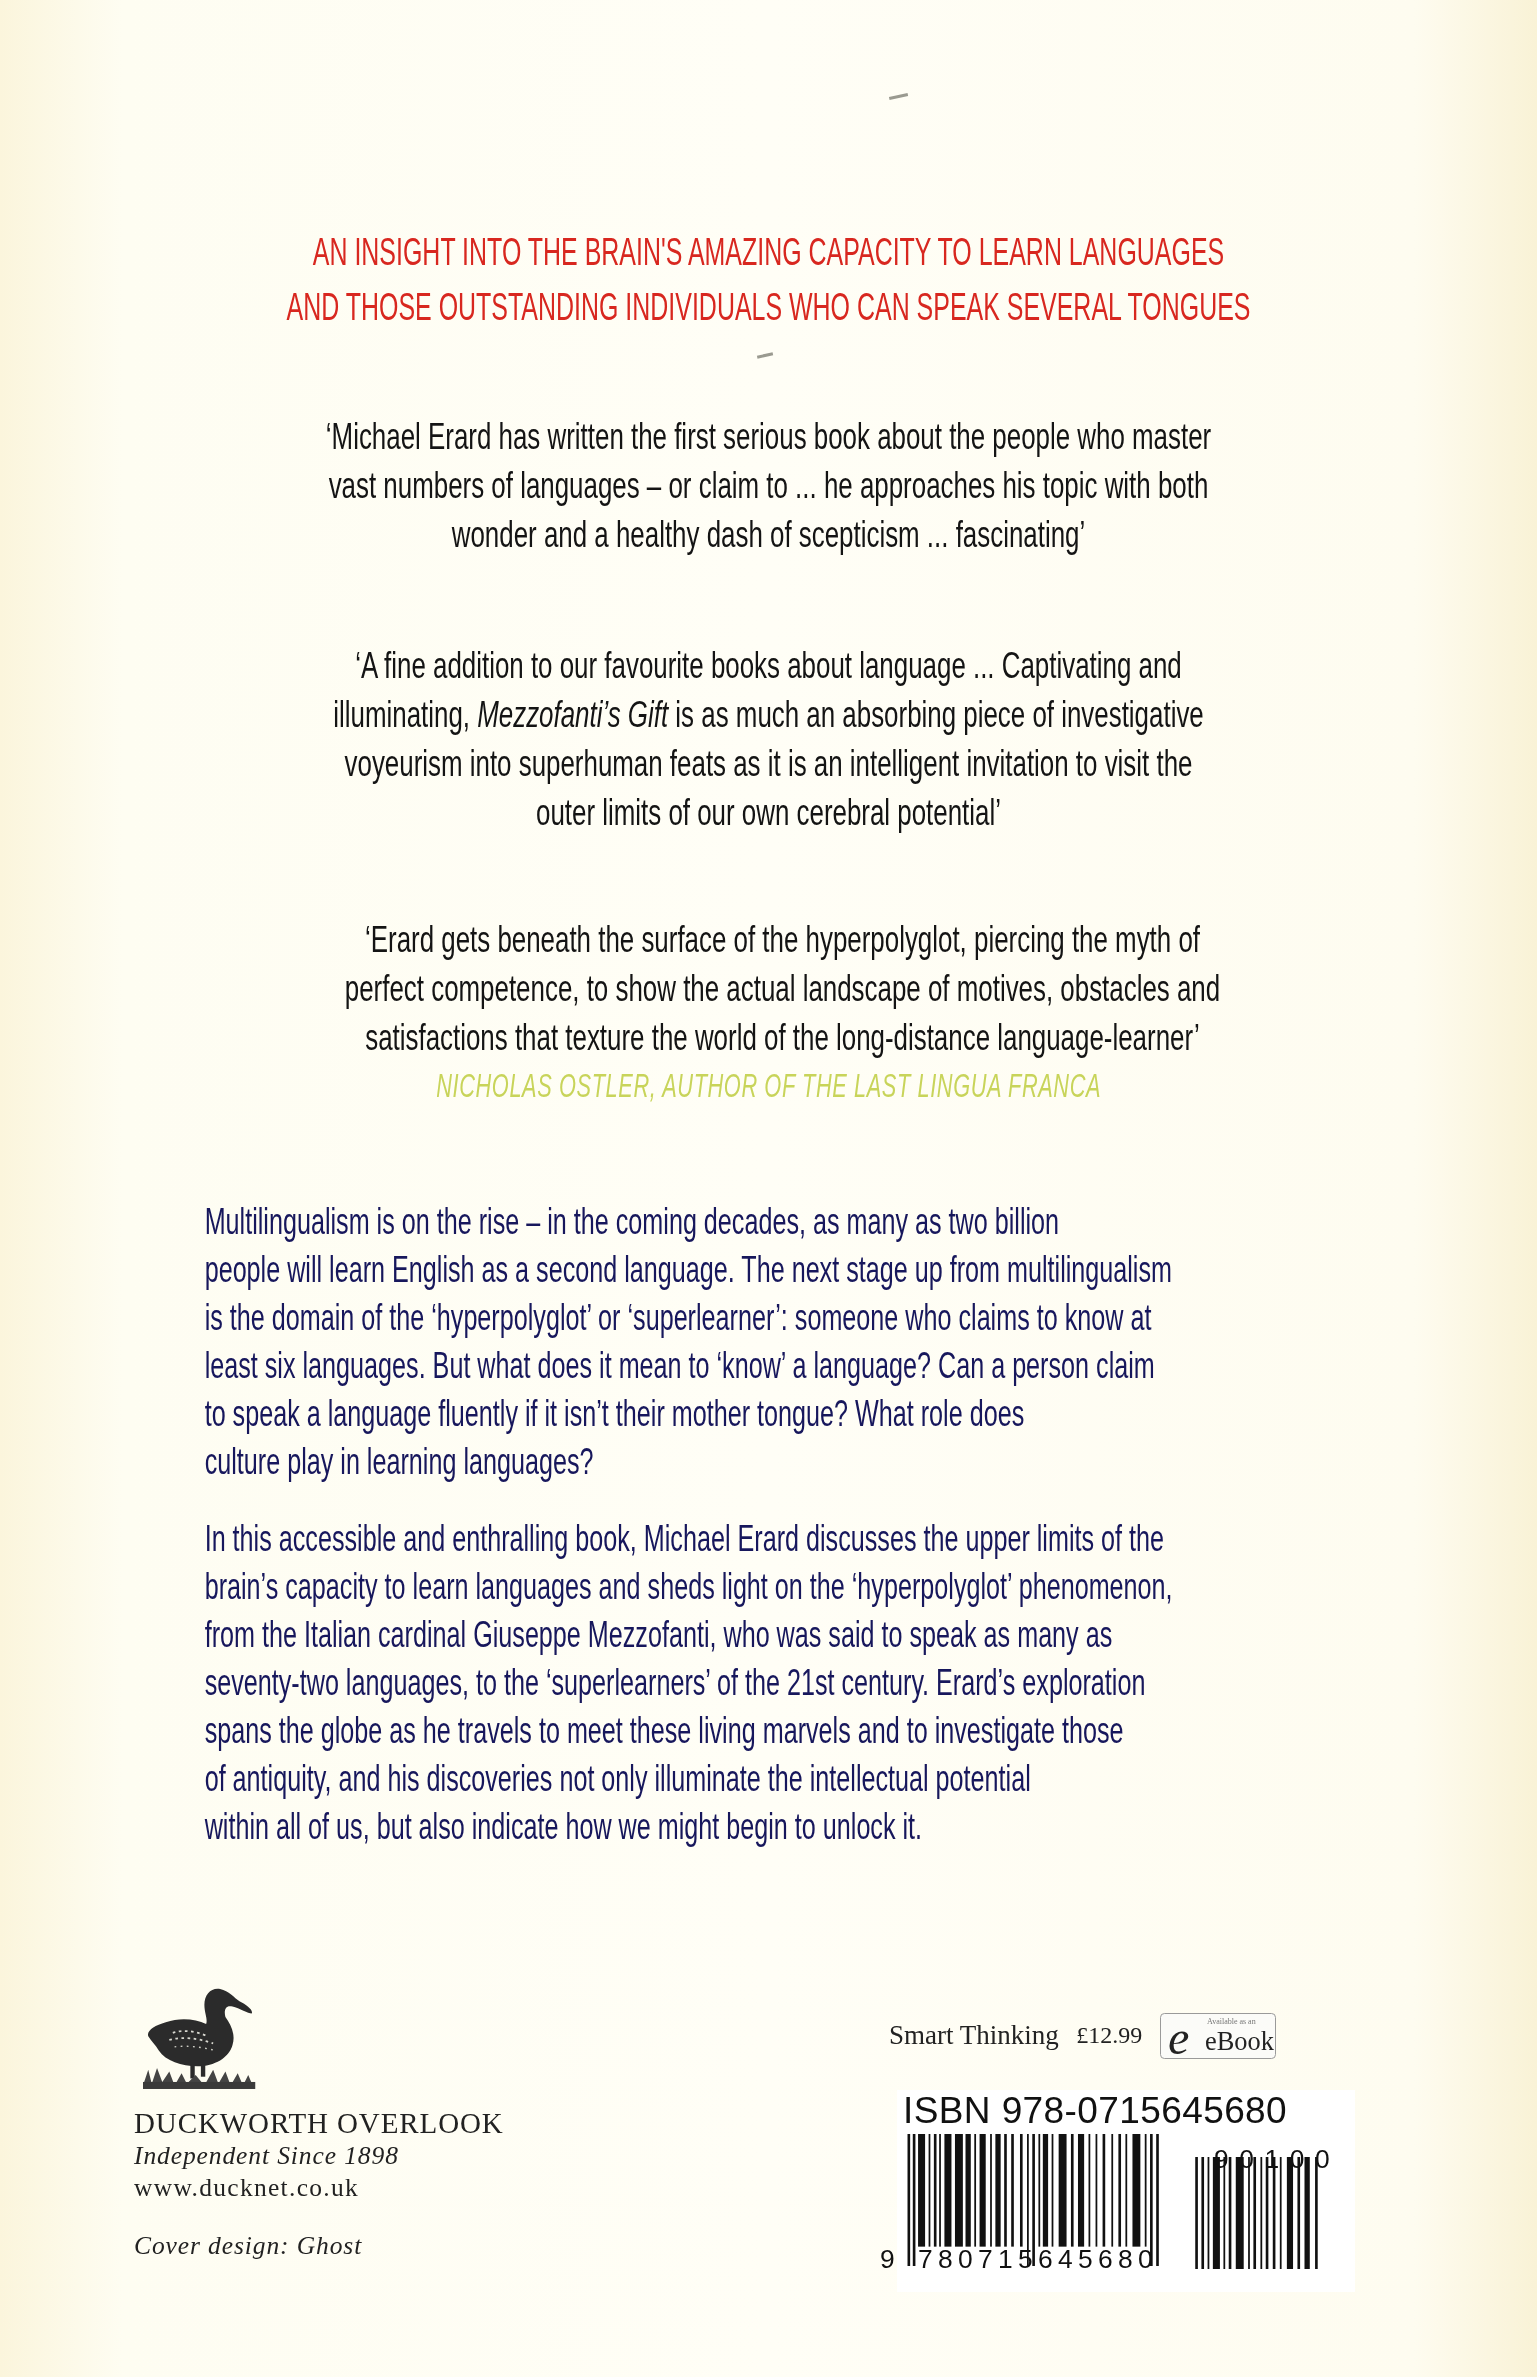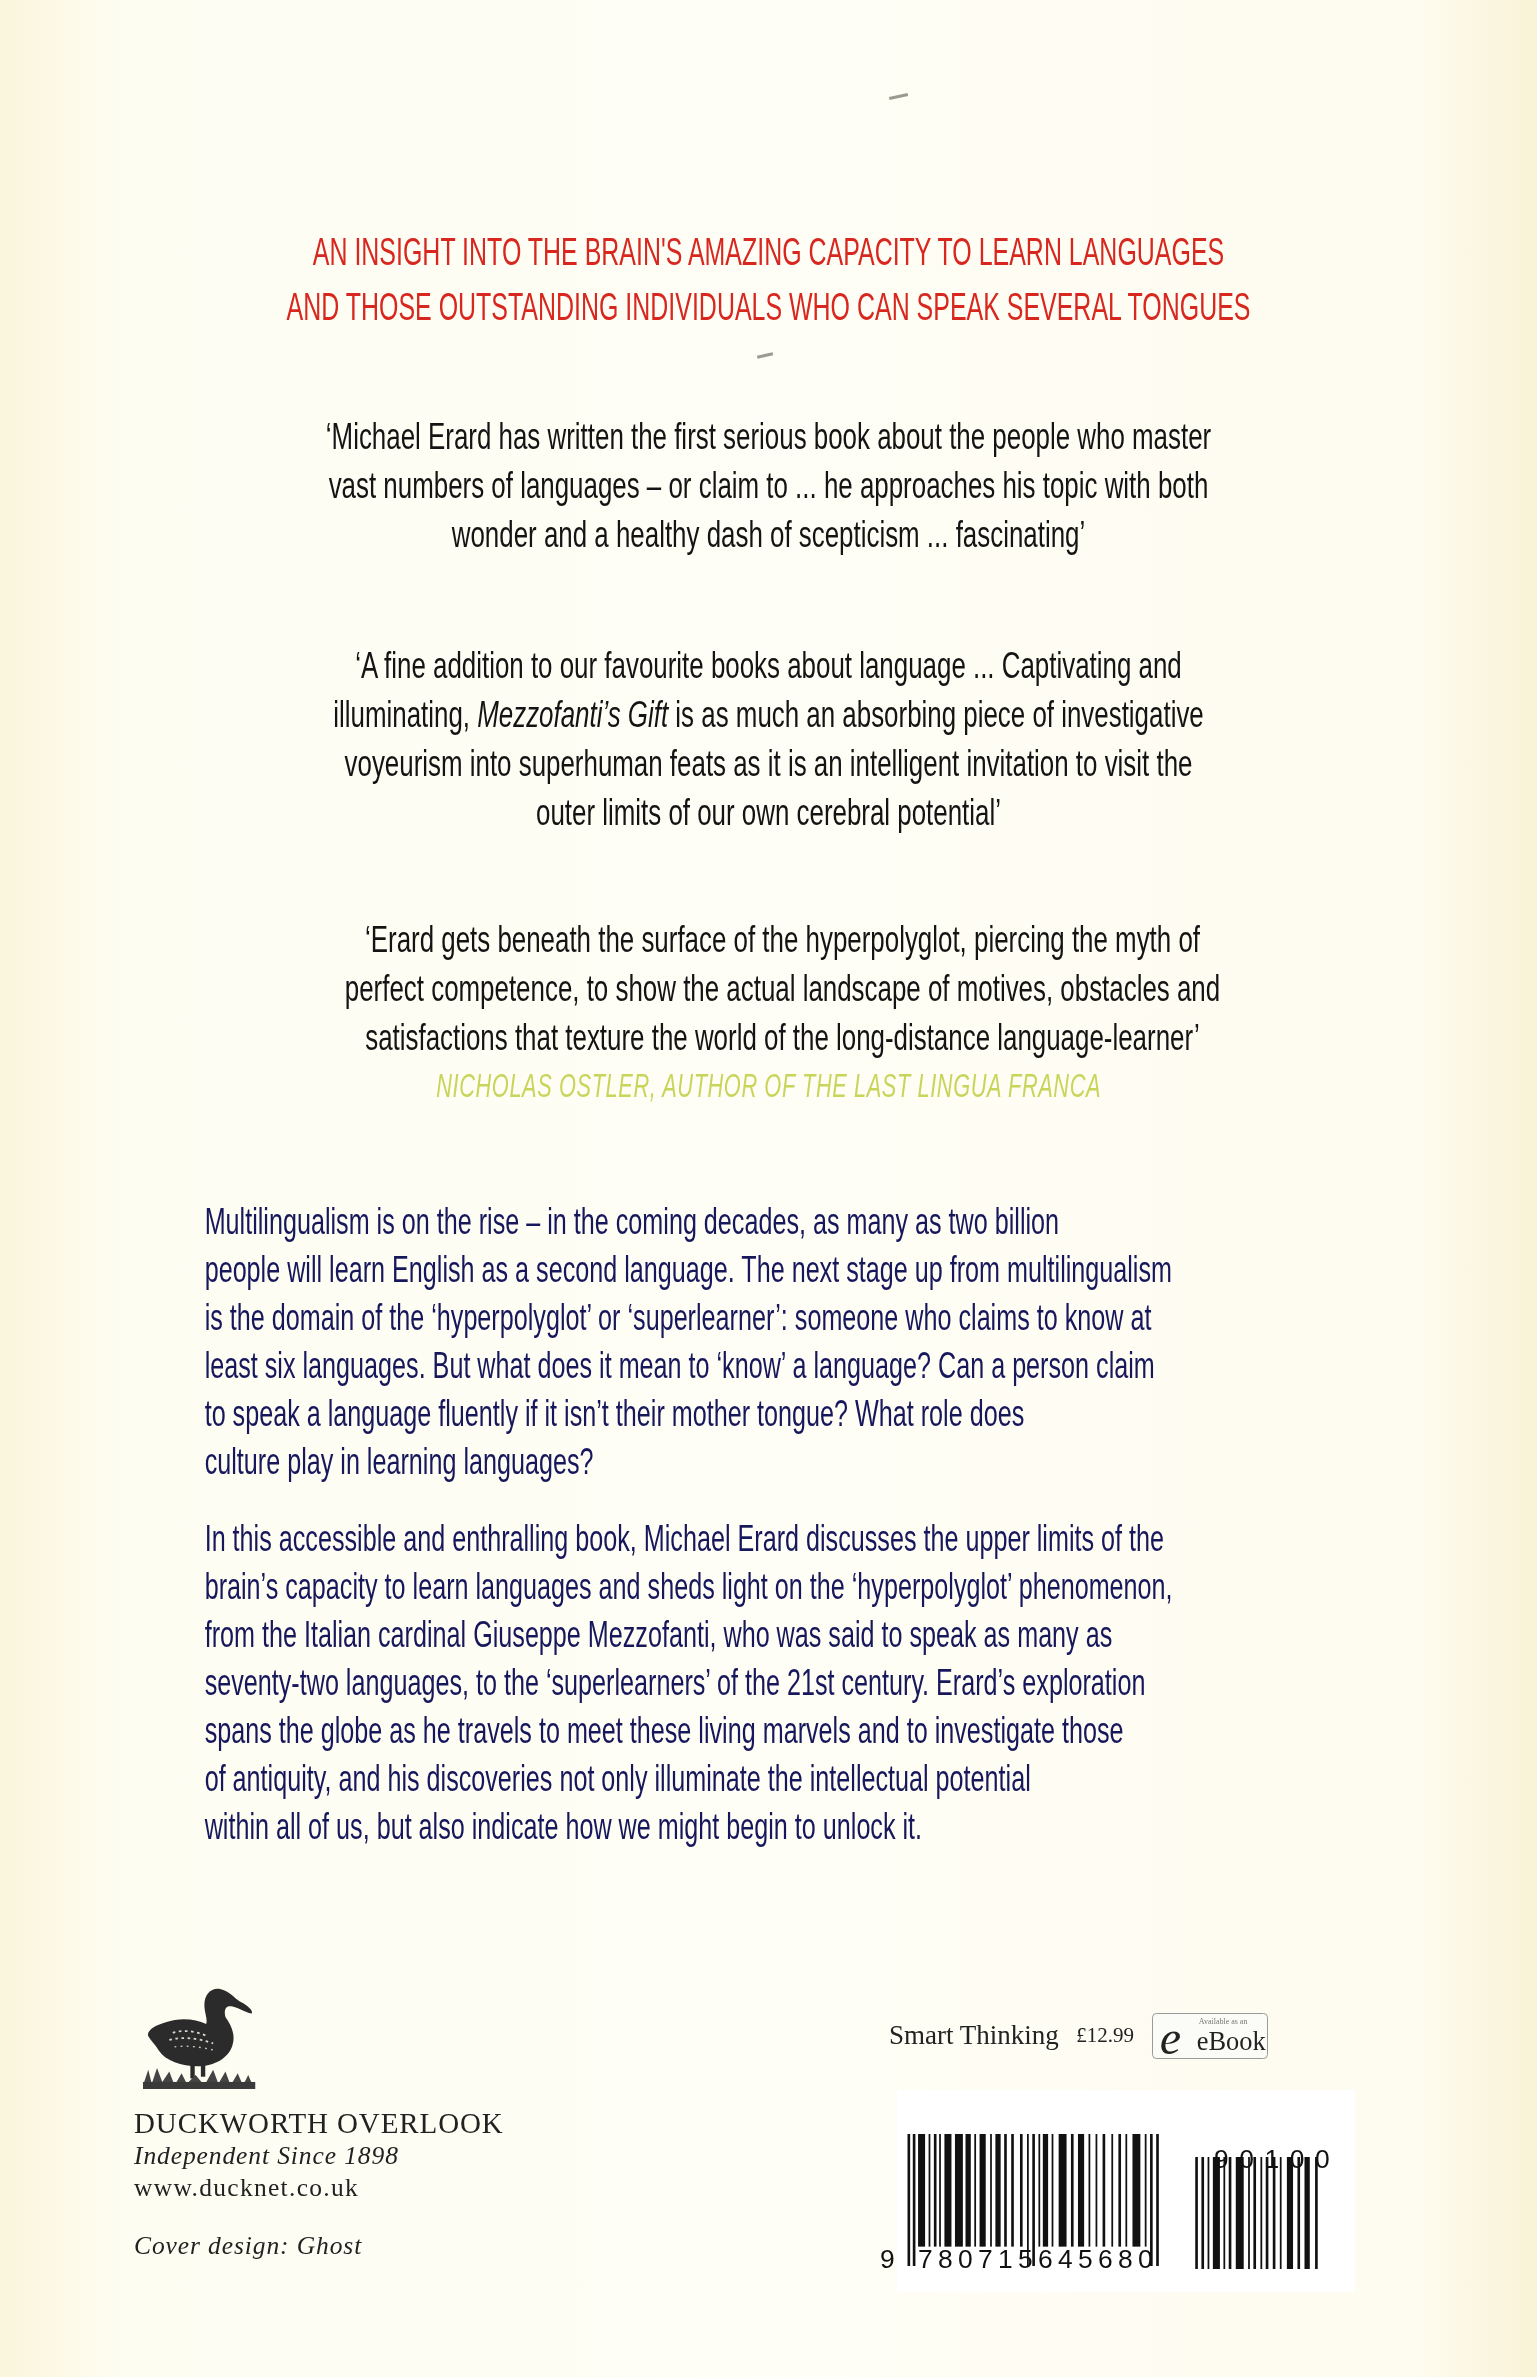--- a/index.html
+++ b/index.html
@@ -62,21 +62,21 @@
   .pub-name { font-size: 29px; letter-spacing: 0.9px; margin-top: 10.6px; line-height: 33px; }
   .pub-tag { font-size: 25.5px; font-style: italic; line-height: 32px; letter-spacing: 0.9px; font-family: Liberation Serif, serif; }
   .pub-url { font-size: 25.5px; line-height: 32px; letter-spacing: 1.3px; }
   .pub-credit { font-size: 25.5px; font-style: italic; line-height: 32px; margin-top: 26.4px; letter-spacing: 0.9px; }
   .price-row {
     position: absolute; left: 889px; top: 2009px; height: 53px;
     display: flex; align-items: center; gap: 17.6px;
     font-family: "Liberation Serif", serif; color: #222;
   }
   .price-row .series { font-size: 27px; }
-  .price-row .price { font-size: 21px; }
+  .price-row .price { font-size: 24px; }
   .ebook-badge {
     border: 1.8px solid #9a9a9a; border-radius: 4.4px;
     width: 114px; height: 44px; position: relative;
     background: #fbfbf8;
   }
   .ebook-badge .e {
     position: absolute; left: 7px; top: -3.5px; font-size: 48px; font-style: italic;
     font-family: "Liberation Serif", serif; color: #222;
   }
   .ebook-badge .avail {
@@ -177,20 +177,21 @@
     <span class="series">Smart Thinking</span>
     <span class="price">£12.99</span>
     <span class="ebook-badge">
       <span class="e">e</span>
       <span class="avail">Available as an</span>
       <span class="book">eBook</span>
     </span>
   </div>
 
   <div class="barcode-area"></div>
+  <div class="isbn-title">ISBN 978-0715645680</div>
 
   <svg class="bars-main" viewBox="0 0 305 150" preserveAspectRatio="none">
     <g fill="#111">
       <rect x="4" y="0" width="3" height="150"></rect>
       <rect x="10" y="0" width="3" height="150"></rect>
       <rect x="16" y="0" width="8" height="128"></rect>
       <rect x="28" y="0" width="2" height="128"></rect>
       <rect x="34" y="0" width="3" height="128"></rect>
       <rect x="40" y="0" width="2" height="128"></rect>
       <rect x="46" y="0" width="8" height="128"></rect>

